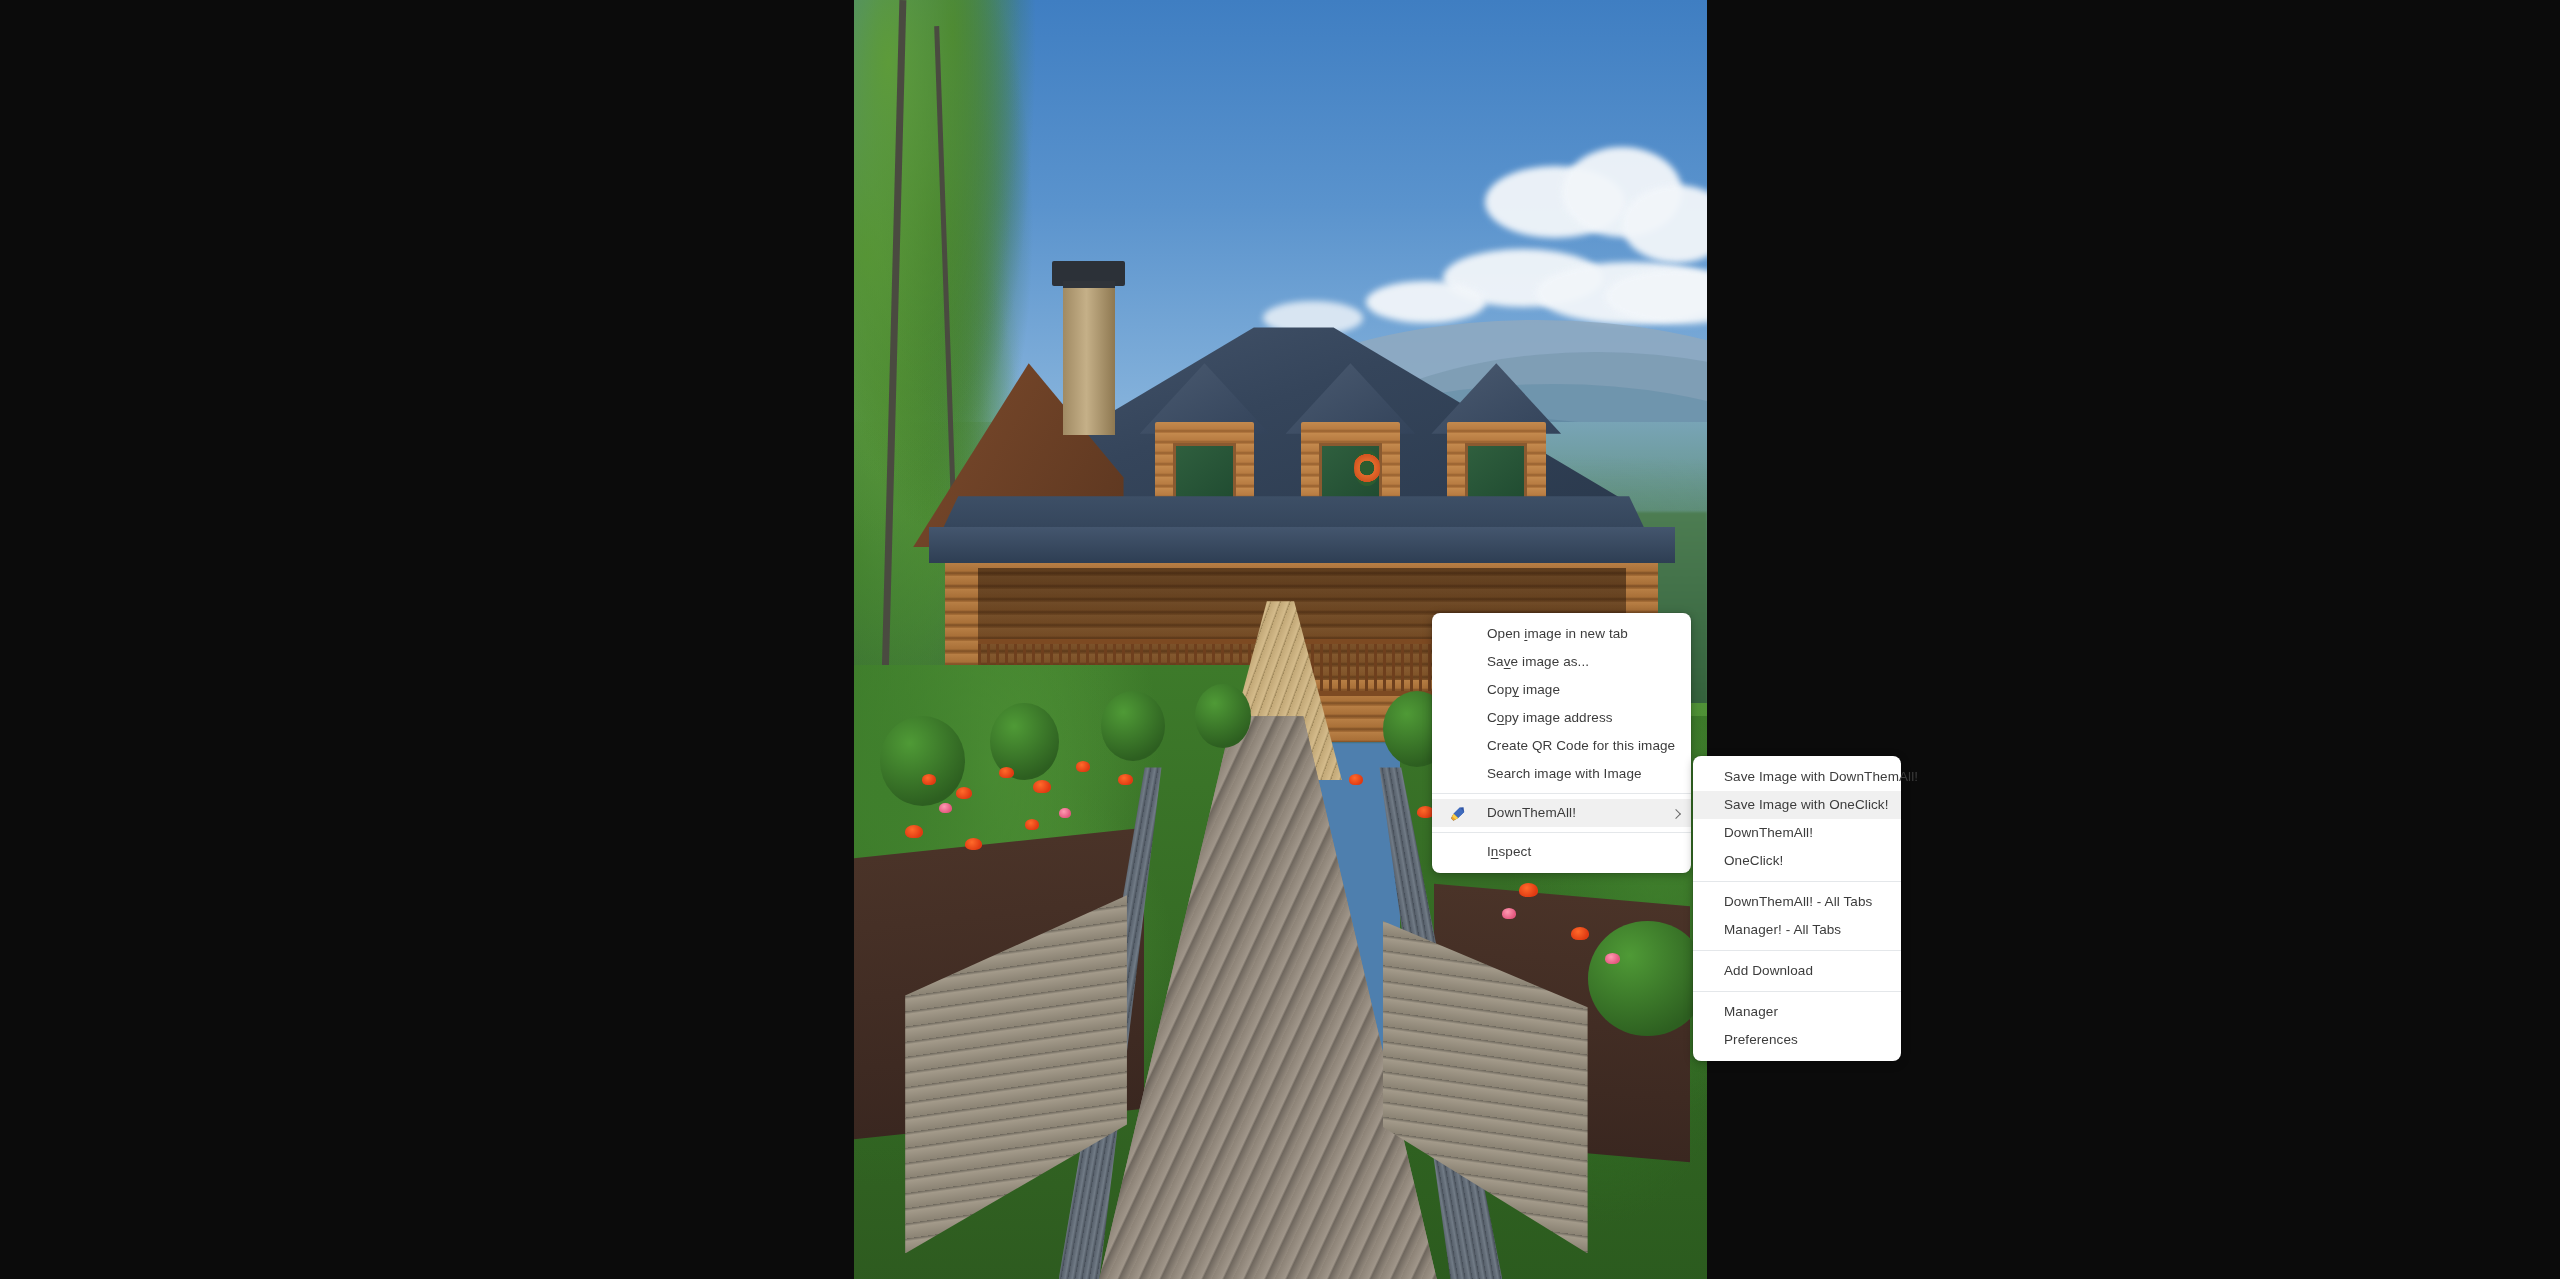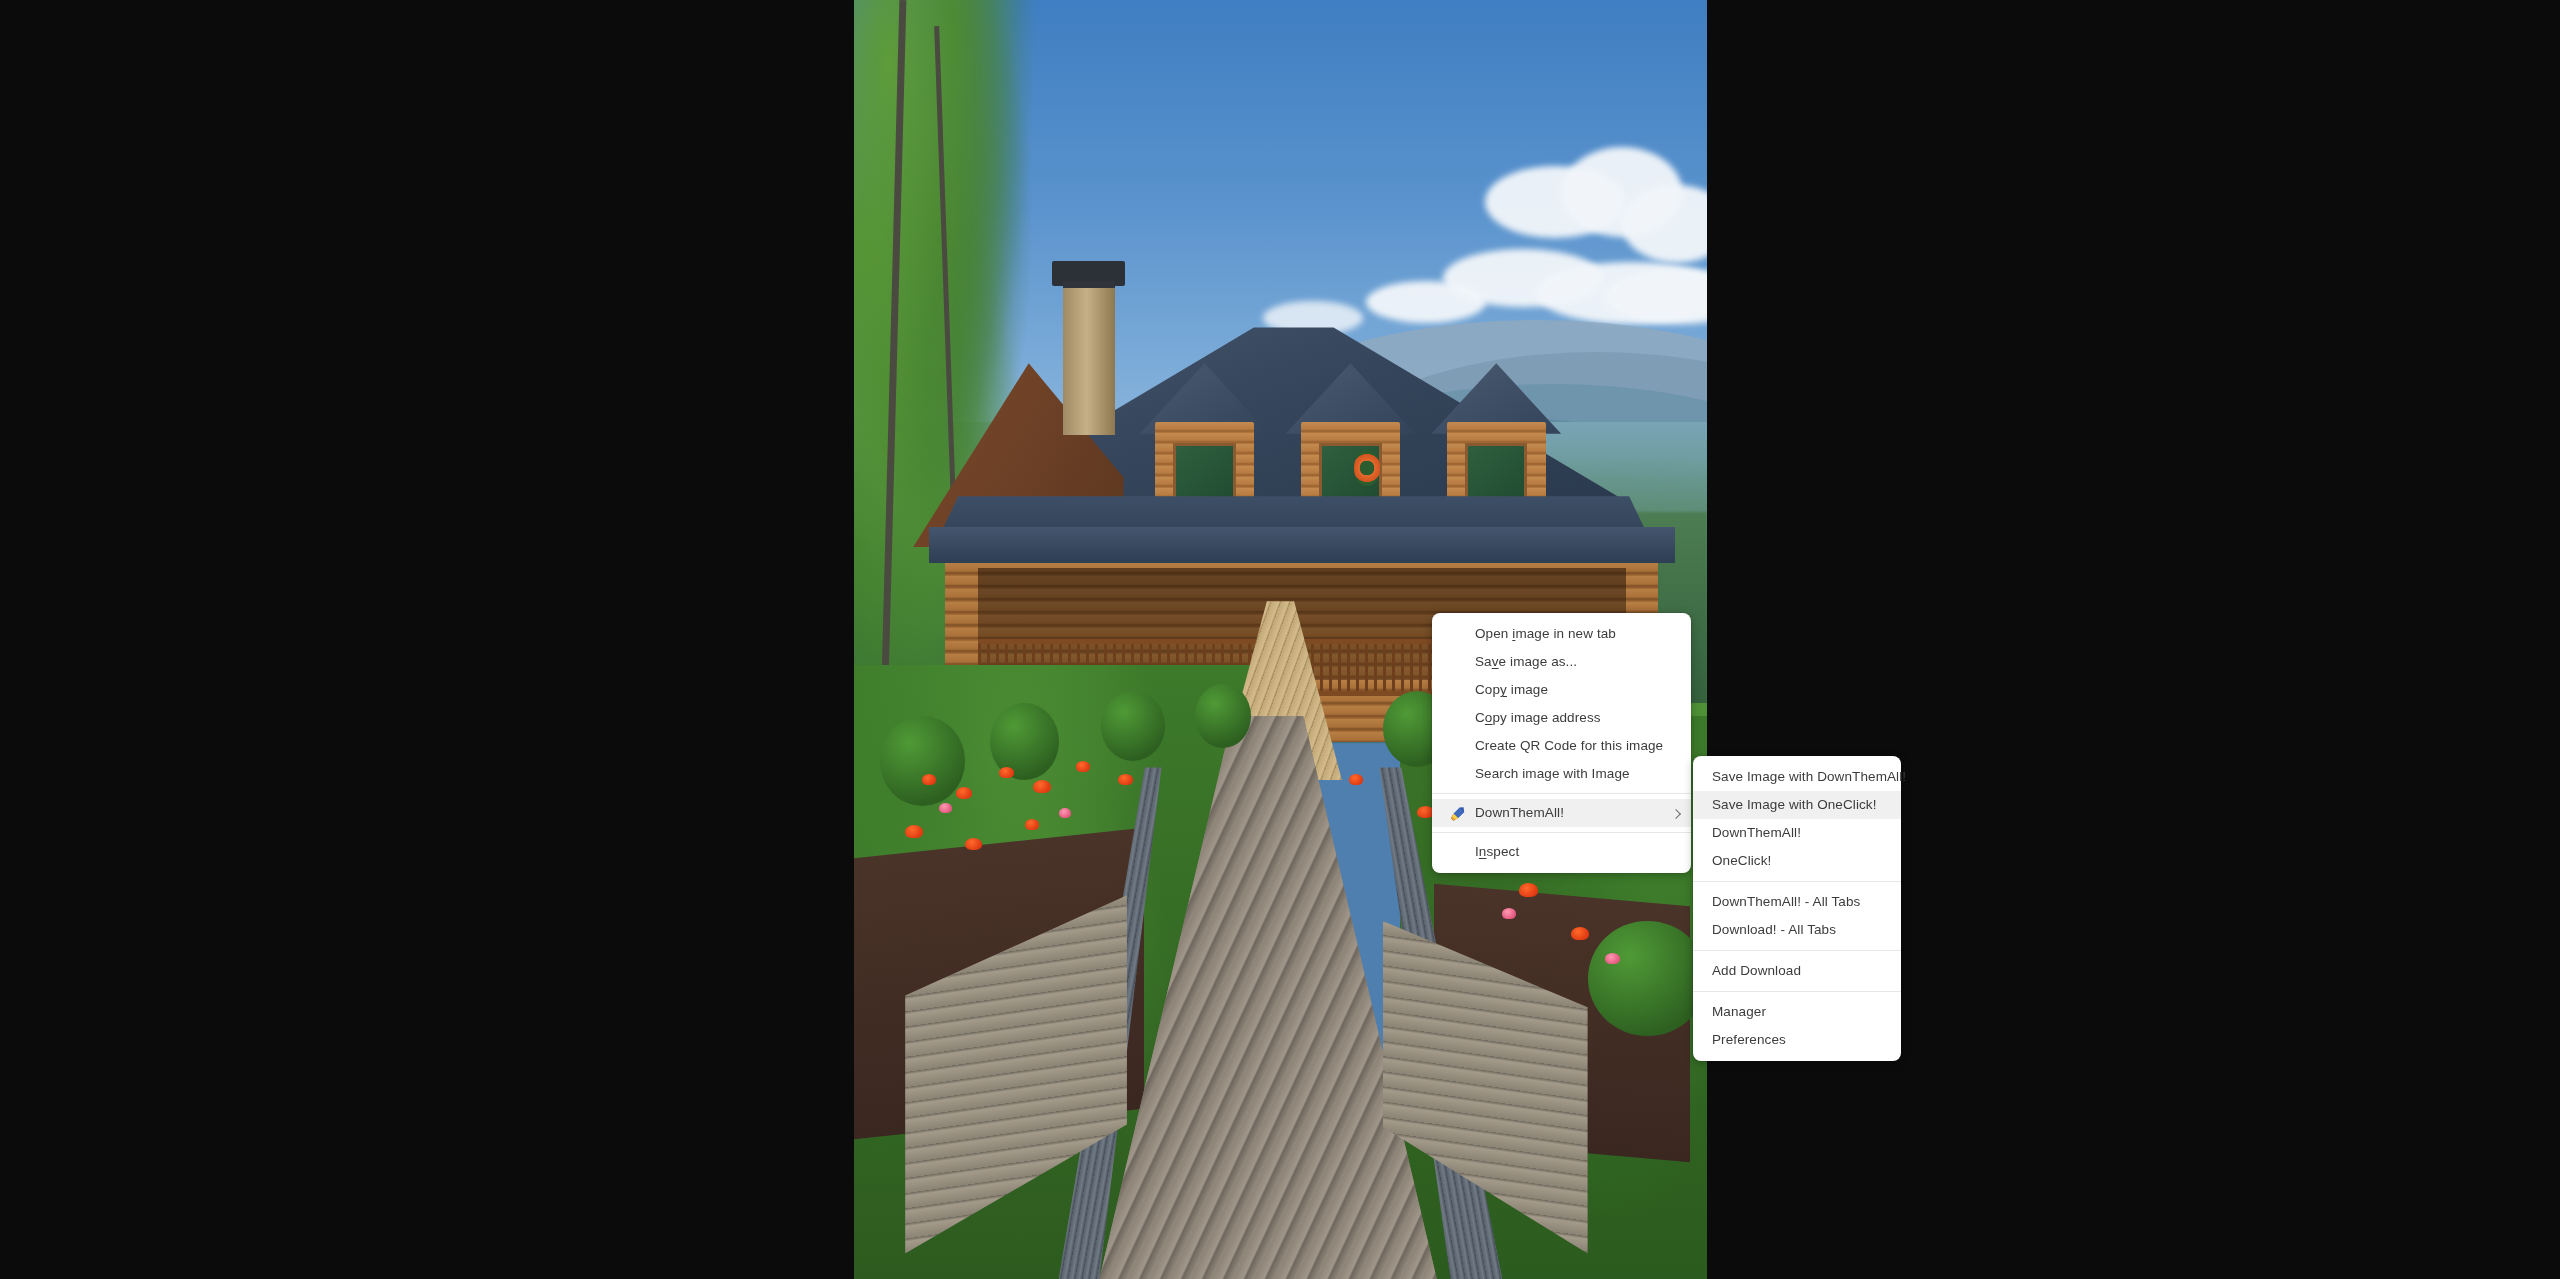--- a/index.html
+++ b/index.html
@@ -255,21 +255,21 @@
     height: 28px;
     line-height: 28px;
     padding: 0 12px 0 43px;
     white-space: nowrap;
     cursor: default;
     display: flex;
     align-items: center;
   }
   #submenu .menu-item { padding-left: 19px; height: 28px; line-height: 28px; }
   .menu-item:hover, .menu-item.hl { background: #f0f0f0; }
-  .menu-item .label { flex: 1 1 auto; letter-spacing: .1px; }
+  .menu-item .label { flex: 1 1 auto; letter-spacing: .1px; margin-left: 12px; }
   .menu-item .label u { text-decoration-thickness: 1px; text-underline-offset: 2px; }
 
   .menu-sep {
     height: 1px;
     background: #e4e7ea;
     margin: 6px 0;
   }
   #context-menu .menu-sep { margin: 5px 0; }
   #submenu .menu-sep { margin: 6px 0; }
 
@@ -445,21 +445,21 @@
     <div class="menu-item">
       <span class="label">OneClick!</span>
     </div>
 
     <div class="menu-sep"></div>
 
     <div class="menu-item">
       <span class="label">DownThemAll! - All Tabs</span>
     </div>
     <div class="menu-item">
-      <span class="label">Download! - All Tabs</span>
+      <span class="label">Manager! - All Tabs</span>
     </div>
 
     <div class="menu-sep"></div>
 
     <div class="menu-item">
       <span class="label">Add Download</span>
     </div>
 
     <div class="menu-sep"></div>
 

